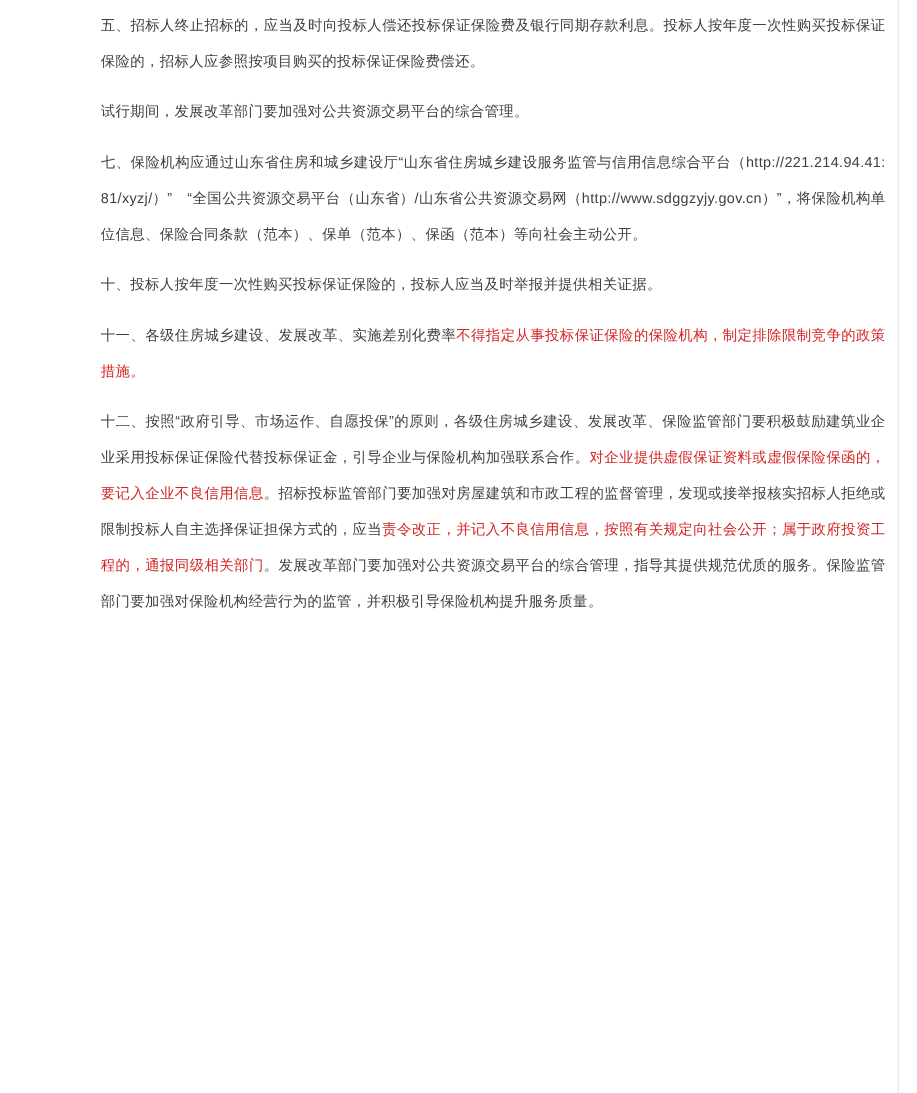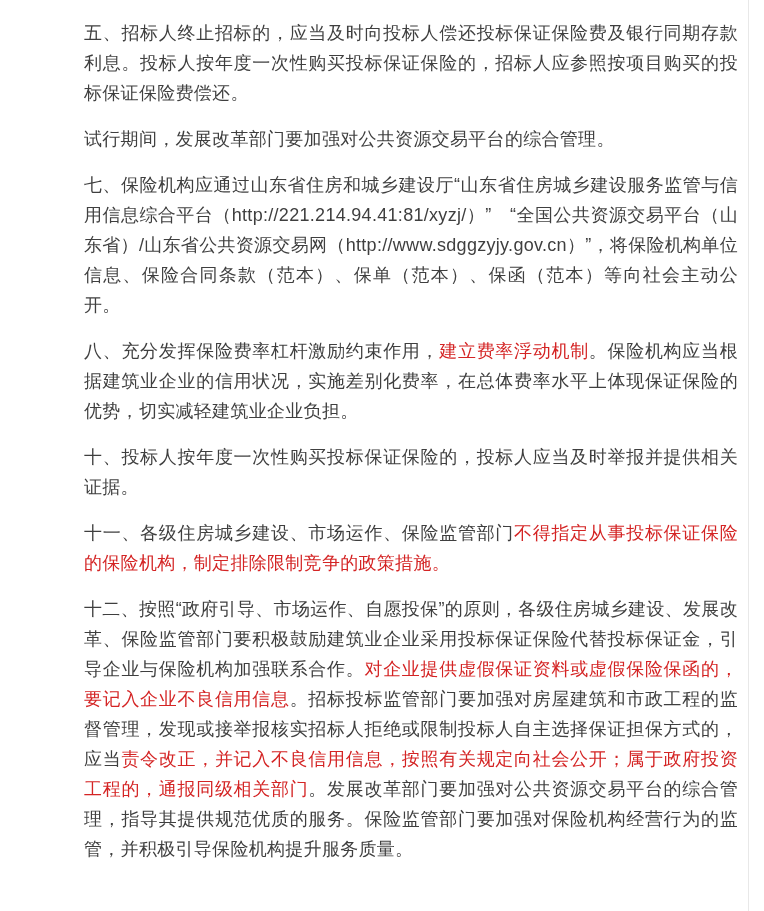--- a/index.html
+++ b/index.html
@@ -13,22 +13,22 @@
     overflow: hidden;
     position: relative;
     font-family: "Liberation Sans", sans-serif;
   }
   .article {
     box-sizing: border-box;
     width: 100%;
     padding: 2px 26px 0 84px;
   }
   .article p {
-    margin: 16px 0 12px 0;
-    font-size: 18px;
+    margin: 4px 0 12px 0;
+    font-size: 12px;
     line-height: 30px;
     color: #3f3f3f;
     text-align: justify;
     letter-spacing: 0.3px;
     word-break: break-all;
   }
   .article p span.seg-red {
     color: #d42424;
   }
   .scroll-divider {
@@ -40,18 +40,17 @@
     background: #e8e8e8;
   }
 </style>
 </head>
 <body>
 
 <div class="article" id="article-body">
     <p><span class="seg-normal">五、招标人终止招标的，应当及时向投标人偿还投标保证保险费及银行同期存款利息。投标人按年度一次性购买投标保证保险的，招标人应参照按项目购买的投标保证保险费偿还。</span></p>
     <p><span class="seg-normal">试行期间，发展改革部门要加强对公共资源交易平台的综合管理。</span></p>
     <p><span class="seg-normal">七、保险机构应通过山东省住房和城乡建设厅“山东省住房城乡建设服务监管与信用信息综合平台（http://221.214.94.41:81/xyzj/）”　“全国公共资源交易平台（山东省）/山东省公共资源交易网（http://www.sdggzyjy.gov.cn）”，将保险机构单位信息、保险合同条款（范本）、保单（范本）、保函（范本）等向社会主动公开。</span></p>
-    <p><span class="seg-normal">八、充分发挥保险费率杠杆激励约束作用，</span><span class="seg-red">建立费率浮动机制</span><span class="seg-normal">。保险机构应当根据建筑业企业的信用状况，实施差别化费率，在总体费率水平上体现保证保险的优势，切实减轻建筑业企业负担。</span></p>
     <p><span class="seg-normal">十、投标人按年度一次性购买投标保证保险的，投标人应当及时举报并提供相关证据。</span></p>
-    <p><span class="seg-normal">十一、各级住房城乡建设、市场运作、保险监管部门</span><span class="seg-red">不得指定从事投标保证保险的保险机构，制定排除限制竞争的政策措施。</span></p>
+    <p><span class="seg-normal">十一、各级住房城乡建设、发展改革、实施差别化费率</span><span class="seg-red">不得指定从事投标保证保险的保险机构，制定排除限制竞争的政策措施。</span></p>
     <p><span class="seg-normal">十二、按照“政府引导、市场运作、自愿投保”的原则，各级住房城乡建设、发展改革、保险监管部门要积极鼓励建筑业企业采用投标保证保险代替投标保证金，引导企业与保险机构加强联系合作。</span><span class="seg-red">对企业提供虚假保证资料或虚假保险保函的，要记入企业不良信用信息</span><span class="seg-normal">。招标投标监管部门要加强对房屋建筑和市政工程的监督管理，发现或接举报核实招标人拒绝或限制投标人自主选择保证担保方式的，应当</span><span class="seg-red">责令改正，并记入不良信用信息，按照有关规定向社会公开；属于政府投资工程的，通报同级相关部门</span><span class="seg-normal">。发展改革部门要加强对公共资源交易平台的综合管理，指导其提供规范优质的服务。保险监管部门要加强对保险机构经营行为的监管，并积极引导保险机构提升服务质量。</span></p>
   </div>
 <div class="scroll-divider"></div>
 
 </body></html>

